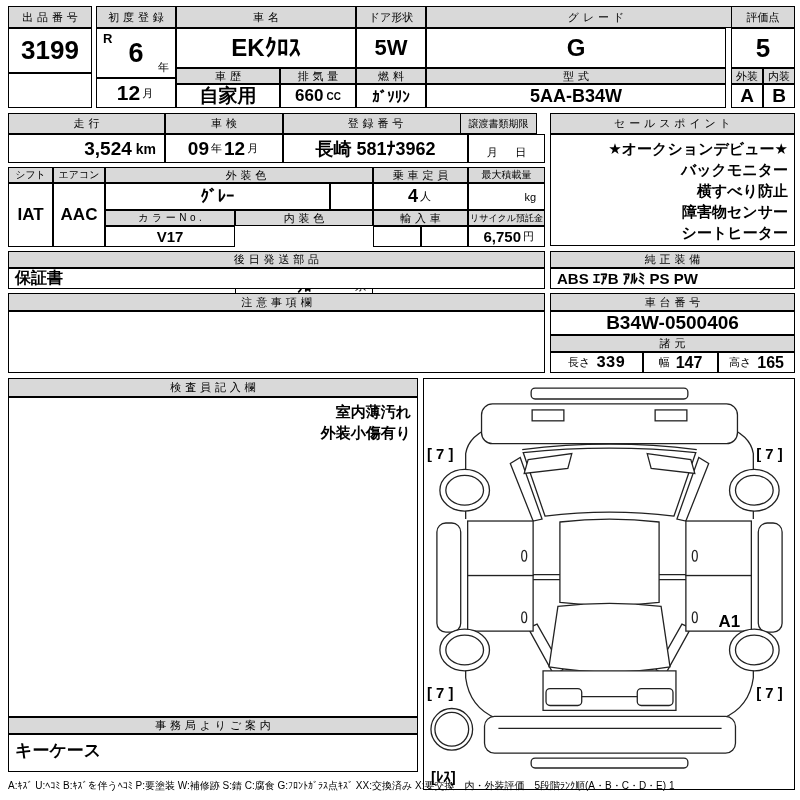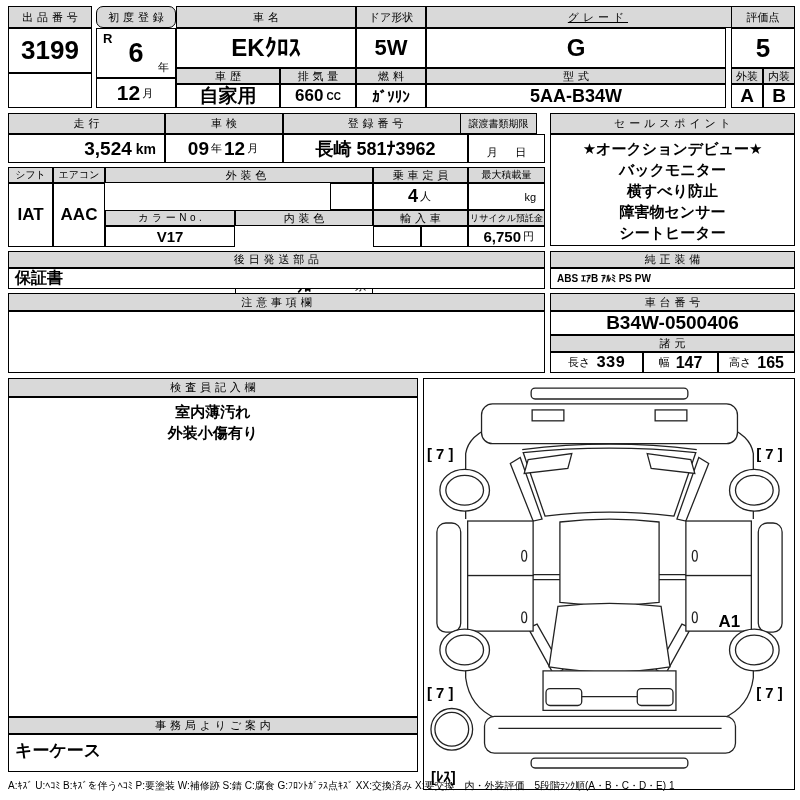--- a/index.html
+++ b/index.html
@@ -10,37 +10,37 @@
   .hdr{background:#d9d9d9;font-size:11px;letter-spacing:.35em;text-indent:.35em;
        font-weight:normal;white-space:nowrap;overflow:hidden;}
   .hdr.tight{letter-spacing:0;text-indent:0;}
   .hdr.tiny{font-size:9px;letter-spacing:0;text-indent:0;}
   .v{font-weight:bold;}
   .left{justify-content:flex-start;padding-left:6px;}
   .right{justify-content:flex-end;padding-right:8px;}
   .top{align-items:flex-start;}
   .u{font-size:10px;font-weight:bold;margin-left:3px;}
   .u2{font-size:11px;font-weight:normal;margin:0 2px;}
-  .lines{flex-direction:column;align-items:center;justify-content:flex-start;
+  .lines{flex-direction:column;align-items:flex-end;justify-content:flex-start;
          padding:3px 6px;font-weight:bold;}
   .lines div{line-height:21px;white-space:nowrap;}
   .rel{position:relative;}
   svg text{font-family:"Liberation Sans","DejaVu Sans",sans-serif;}
   #legend{position:absolute;left:8px;top:779px;width:788px;font-size:10px;white-space:nowrap;}
 </style>
 </head>
 <body>
 
 <div id="sheet">
 
   <div class="cell hdr" style="left:8px;top:6px;width:84px;height:22px;">出品番号</div>
   <div class="cell v" style="left:8px;top:28px;width:84px;height:45px;font-size:26px;">3199</div>
   <div class="cell" style="left:8px;top:73px;width:84px;height:35px;"></div>
 
-  <div class="cell hdr" style="left:96px;top:6px;width:80px;height:22px;border-radius:7px;">初度登録</div>
+  <div class="cell hdr" style="left:96px;top:6px;width:80px;height:22px;">初度登録</div>
   <div class="cell rel" style="left:96px;top:28px;width:80px;height:50px;">
     <span class="v" style="position:absolute;left:6px;top:2px;font-size:13px;">R</span>
     <span class="v" style="font-size:27px;">6</span>
     <span style="position:absolute;right:6px;bottom:2px;font-size:11px;">年</span>
   </div>
   <div class="cell" style="left:96px;top:78px;width:80px;height:30px;">
     <span class="v" style="font-size:21px;">12</span>
     <span class="u2">月</span>
   </div>
 
@@ -52,21 +52,21 @@
   <div class="cell" style="left:280px;top:84px;width:76px;height:24px;">
     <span class="v" style="font-size:17px;">660</span>
     <span class="u">CC</span>
   </div>
 
   <div class="cell hdr tight" style="left:356px;top:6px;width:70px;height:22px;">ドア形状</div>
   <div class="cell v" style="left:356px;top:28px;width:70px;height:40px;font-size:22px;">5W</div>
   <div class="cell hdr" style="left:356px;top:68px;width:70px;height:16px;">燃料</div>
   <div class="cell v" style="left:356px;top:84px;width:70px;height:24px;font-size:15px;">ｶﾞｿﾘﾝ</div>
 
-  <div class="cell hdr" style="left:426px;top:6px;width:340px;height:22px;text-decoration:underline;">グレード</div>
+  <div class="cell hdr" style="left:426px;top:6px;width:340px;height:22px;">グレード</div>
   <div class="cell v" style="left:426px;top:28px;width:300px;height:40px;font-size:24px;">G</div>
   <div class="cell hdr" style="left:426px;top:68px;width:300px;height:16px;">型式</div>
   <div class="cell v" style="left:426px;top:84px;width:300px;height:24px;font-size:18px;">5AA-B34W</div>
 
   <div class="cell hdr tight" style="left:731px;top:6px;width:64px;height:22px;">評価点</div>
   <div class="cell v" style="left:731px;top:28px;width:64px;height:40px;font-size:26px;">5</div>
   <div class="cell hdr tight" style="left:731px;top:68px;width:32px;height:16px;">外装</div>
   <div class="cell hdr tight" style="left:763px;top:68px;width:32px;height:16px;">内装</div>
   <div class="cell v" style="left:731px;top:84px;width:32px;height:24px;font-size:19px;">A</div>
   <div class="cell v" style="left:763px;top:84px;width:32px;height:24px;font-size:19px;">B</div>
@@ -102,20 +102,21 @@
     <div>障害物センサー</div>
     <div>シートヒーター</div>
   </div>
 
   <div class="cell hdr tight" style="left:8px;top:167px;width:45px;height:16px;font-size:10px;">シフト</div>
   <div class="cell hdr tight" style="left:53px;top:167px;width:52px;height:16px;font-size:10px;">エアコン</div>
   <div class="cell v" style="left:8px;top:183px;width:45px;height:64px;font-size:17px;">IAT</div>
   <div class="cell v" style="left:53px;top:183px;width:52px;height:64px;font-size:17px;">AAC</div>
 
   <div class="cell hdr" style="left:105px;top:167px;width:268px;height:16px;padding-left:14px;">外装色</div>
+  <div class="cell v" style="left:105px;top:183px;width:225px;height:27px;font-size:17px;">ｸﾞﾚｰ</div>
   <div class="cell" style="left:330px;top:183px;width:43px;height:27px;"></div>
 
   <div class="cell hdr" style="left:373px;top:167px;width:95px;height:16px;">乗車定員</div>
   <div class="cell" style="left:373px;top:183px;width:95px;height:27px;">
     <span class="v" style="font-size:18px;">4</span>
     <span class="u2">人</span>
   </div>
   <div class="cell hdr tight" style="left:468px;top:167px;width:77px;height:16px;font-size:10px;">最大積載量</div>
   <div class="cell right" style="left:468px;top:183px;width:77px;height:27px;font-size:11px;padding-left:34px;">
     <span>kg</span>
@@ -134,21 +135,21 @@
   <div class="cell hdr tiny" style="left:468px;top:210px;width:77px;height:16px;">リサイクル預託金</div>
   <div class="cell right" style="left:468px;top:226px;width:77px;height:21px;">
     <span class="v" style="font-size:15px;">6,750</span>
     <span class="u2">円</span>
   </div>
 
   <div class="cell hdr" style="left:8px;top:251px;width:537px;height:17px;">後日発送部品</div>
   <div class="cell v left" style="left:8px;top:268px;width:537px;height:21px;font-size:16px;">保証書</div>
 
   <div class="cell hdr" style="left:550px;top:251px;width:245px;height:17px;">純正装備</div>
-  <div class="cell v left" style="left:550px;top:268px;width:245px;height:21px;font-size:10px;white-space:nowrap;text-align:center;">ABS ｴｱB ｱﾙﾐ PS PW</div>
+  <div class="cell v left" style="left:550px;top:268px;width:245px;height:21px;font-size:15px;white-space:nowrap;text-align:center;">ABS ｴｱB ｱﾙﾐ PS PW</div>
 
   <div class="cell hdr" style="left:8px;top:293px;width:537px;height:18px;">注意事項欄</div>
   <div class="cell left top" style="left:8px;top:311px;width:537px;height:62px;"></div>
 
   <div class="cell hdr" style="left:550px;top:293px;width:245px;height:18px;">車台番号</div>
   <div class="cell v" style="left:550px;top:311px;width:245px;height:24px;font-size:19px;">B34W-0500406</div>
   <div class="cell hdr" style="left:550px;top:335px;width:245px;height:17px;">諸元</div>
   <div class="cell" style="left:550px;top:352px;width:93px;height:21px;">
     <span style="font-size:11px;margin-right:6px;">長さ</span>
     <span class="v" style="font-size:16px;font-family:Liberation Mono, monospace;">339</span>

